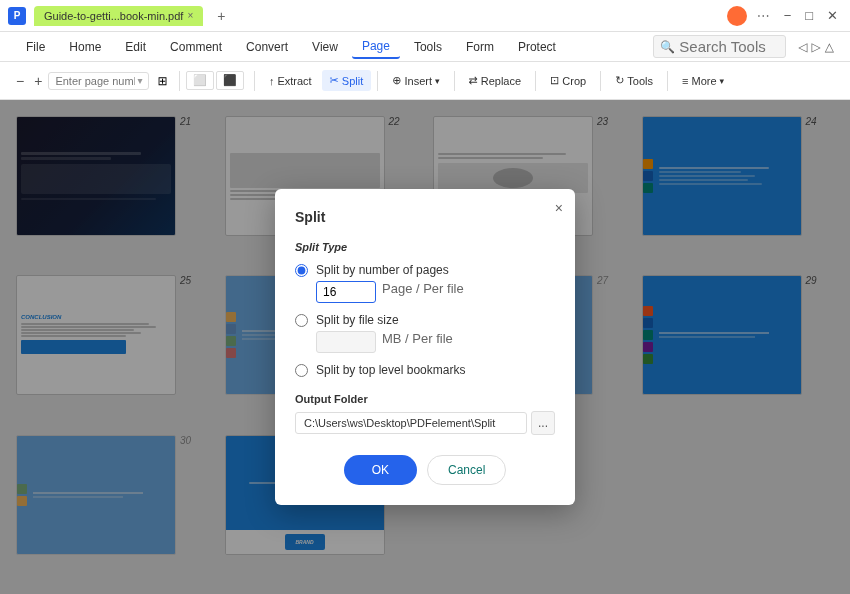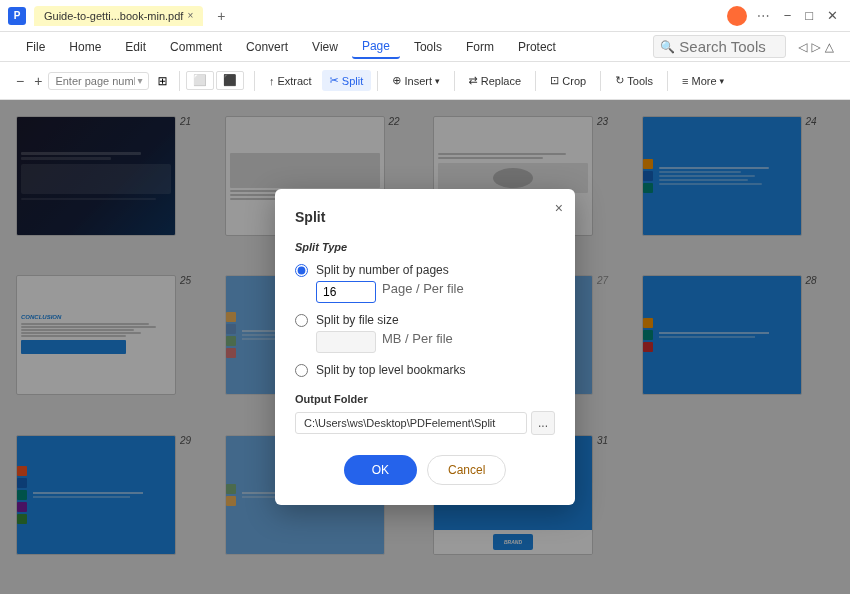--- a/index.html
+++ b/index.html
@@ -7,21 +7,21 @@
 
     
     .title-bar {
       display: flex; align-items: center; height: 32px; background: #fff;
       border-bottom: 1px solid #e0e0e0; padding: 0 8px;
       justify-content: space-between;
     }
     .title-bar-left { display: flex; align-items: center; gap: 8px; }
     .app-icon { width: 18px; height: 18px; background: #2563eb; border-radius: 3px; display: flex; align-items: center; justify-content: center; }
     .app-icon span { color: white; font-size: 10px; font-weight: bold; }
-    .tab-item { display: flex; align-items: center; gap: 4px; padding: 4px 10px; background: #fef9c3; border-radius: 4px 4px 0 0; font-size: 11px; color: #333; }
+    .tab-item { display: flex; align-items: center; gap: 4px; padding: 4px 10px; background: #bef264; border-radius: 4px 4px 0 0; font-size: 11px; color: #333; }
     .tab-close { cursor: pointer; color: #666; font-size: 10px; }
     .tab-add { width: 20px; height: 20px; display: flex; align-items: center; justify-content: center; color: #666; cursor: pointer; font-size: 14px; }
     .title-bar-right { display: flex; align-items: center; gap: 6px; }
     .win-min { background: #ffc107; }
     .avatar-circle { width: 20px; height: 20px; border-radius: 50%; background: #ff6b35; }
     .icon-btn { padding: 2px 4px; cursor: pointer; color: #555; font-size: 13px; }
 
     
     .menu-bar {
       display: flex; align-items: center; height: 30px; background: #fff;
@@ -104,21 +104,21 @@
       padding: 4px 6px; border: 1px solid #ddd; border-radius: 3px;
       cursor: pointer; background: #f5f5f5; color: #555; font-size: 12px;
     }
 
     .dialog-actions { display: flex; justify-content: center; gap: 10px; margin-top: 20px; }
     .btn-ok {
       background: #2563eb; color: #fff; border: none; border-radius: 20px;
       padding: 7px 28px; font-size: 12px; cursor: pointer; font-weight: 500;
     }
     .btn-cancel {
-      background: #fff; color: #a16207; border: 1px solid #ddd; border-radius: 20px;
+      background: #fff; color: #0f766e; border: 1px solid #ddd; border-radius: 20px;
       padding: 7px 20px; font-size: 12px; cursor: pointer;
     }
 
     
     .thumb-sidebar-tag { position: absolute; left: 0; top: 50%; transform: translateY(-50%); display: flex; flex-direction: column; gap: 2px; }
     .tag-box { width: 10px; height: 10px; border-radius: 1px; }
     .tag-orange { background: #ff9800; }
     .tag-blue { background: #1565c0; }
     .tag-teal { background: #00897b; }
     .tag-purple { background: #7b1fa2; }
@@ -325,36 +325,20 @@
           <div style="margin-left:12px;">
             <div style="height:2px;background:rgba(255,255,255,0.5);margin:2px 0;width:80%;"></div>
             <div style="height:2px;background:rgba(255,255,255,0.3);margin:2px 0;width:70%;"></div>
             <div style="height:2px;background:rgba(255,255,255,0.3);margin:2px 0;width:65%;"></div>
           </div>
         </div>
       </div>
       <span class="thumb-label">27</span>
     </div>
 
-    <div class="page-thumb">
-      <div class="thumb-img" style="background:#1e88e5;">
-        <div style="width:100%;padding:4px;position:relative;">
-          <div class="thumb-sidebar-tag">
-            <div class="tag-box tag-orange"></div>
-            <div class="tag-box tag-teal"></div>
-            <div class="tag-box tag-red"></div>
-          </div>
-          <div style="margin-left:12px;">
-            <div style="height:2px;background:rgba(255,255,255,0.5);margin:2px 0;width:80%;"></div>
-            <div style="height:2px;background:rgba(255,255,255,0.3);margin:2px 0;width:70%;"></div>
-          </div>
-        </div>
-      </div>
-      <span class="thumb-label">28</span>
-    </div>
 
     <div class="page-thumb">
       <div class="thumb-img" style="background:#1e88e5;">
         <div style="width:100%;padding:4px;position:relative;">
           <div class="thumb-sidebar-tag">
             <div class="tag-box" style="background:#ff5722;"></div>
             <div class="tag-box tag-blue"></div>
             <div class="tag-box tag-teal"></div>
             <div class="tag-box tag-purple"></div>
             <div class="tag-box tag-green"></div>

